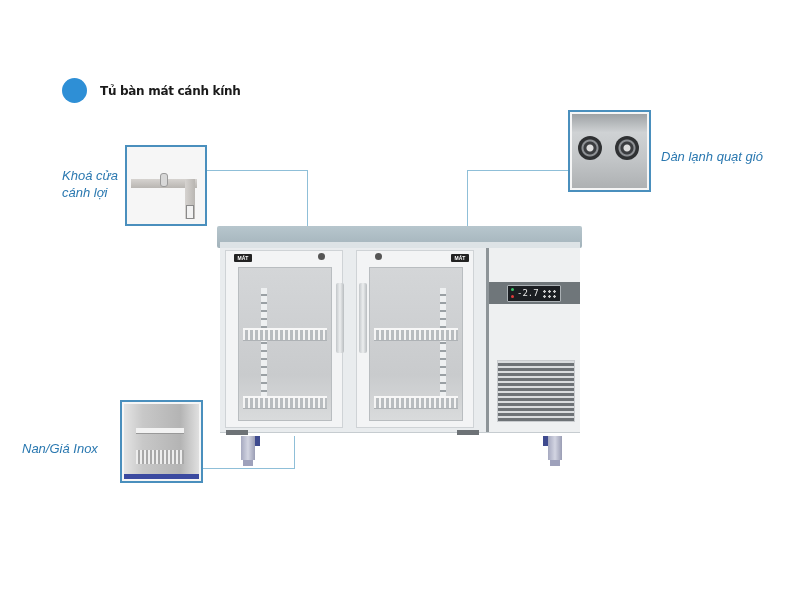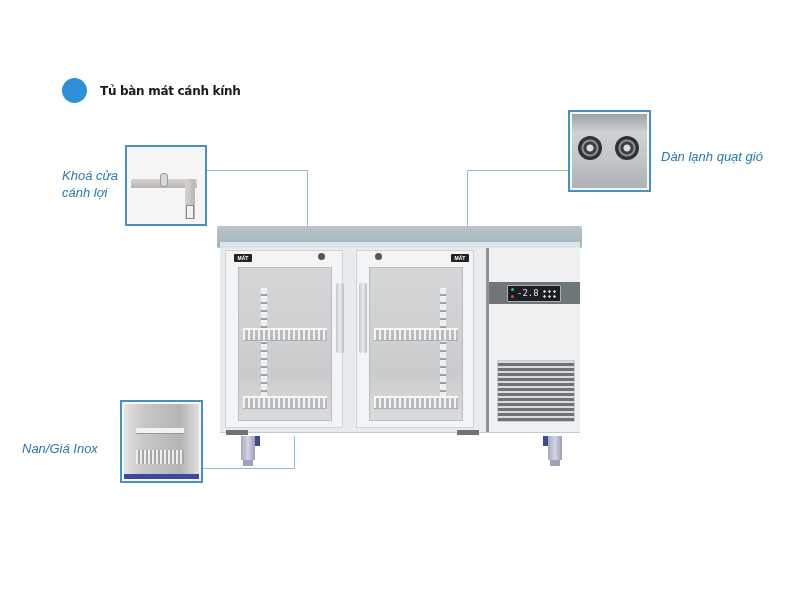--- a/index.html
+++ b/index.html
@@ -91,21 +91,21 @@
     <div class="abs rack" style="top:128px;"></div>
   </div>
   <div class="abs handle" style="left:2px;"></div>
 </div>
 
 <div class="abs panel">
   <div class="abs ctrl-strip"></div>
   <div class="abs ctrl">
     <span class="abs" style="left:3px;top:2px;width:3px;height:3px;border-radius:50%;background:#3cc46a;"></span>
     <span class="abs" style="left:3px;top:9px;width:3px;height:3px;border-radius:50%;background:#e03a3a;"></span>
-    <span class="abs" style="left:9px;top:0;">-2.8</span>
+    <span class="abs" style="left:9px;top:0;">-2.7</span>
     <span class="abs" style="left:34px;top:3px;width:14px;height:9px;background:radial-gradient(circle,#ccc 1px,transparent 1.5px) 0 0/5px 5px;"></span>
   </div>
   <div class="abs grille"></div>
 </div>
 
 <div class="abs bracket" style="left:226px;top:430px;"></div>
 <div class="abs bracket" style="left:457px;top:430px;"></div>
 <div class="abs leg" style="left:241px;top:436px;"></div>
 <div class="abs leg-cap" style="left:243px;top:460px;"></div>
 <div class="abs" style="left:255px;top:436px;width:5px;height:10px;background:#3f4b8f;"></div>

